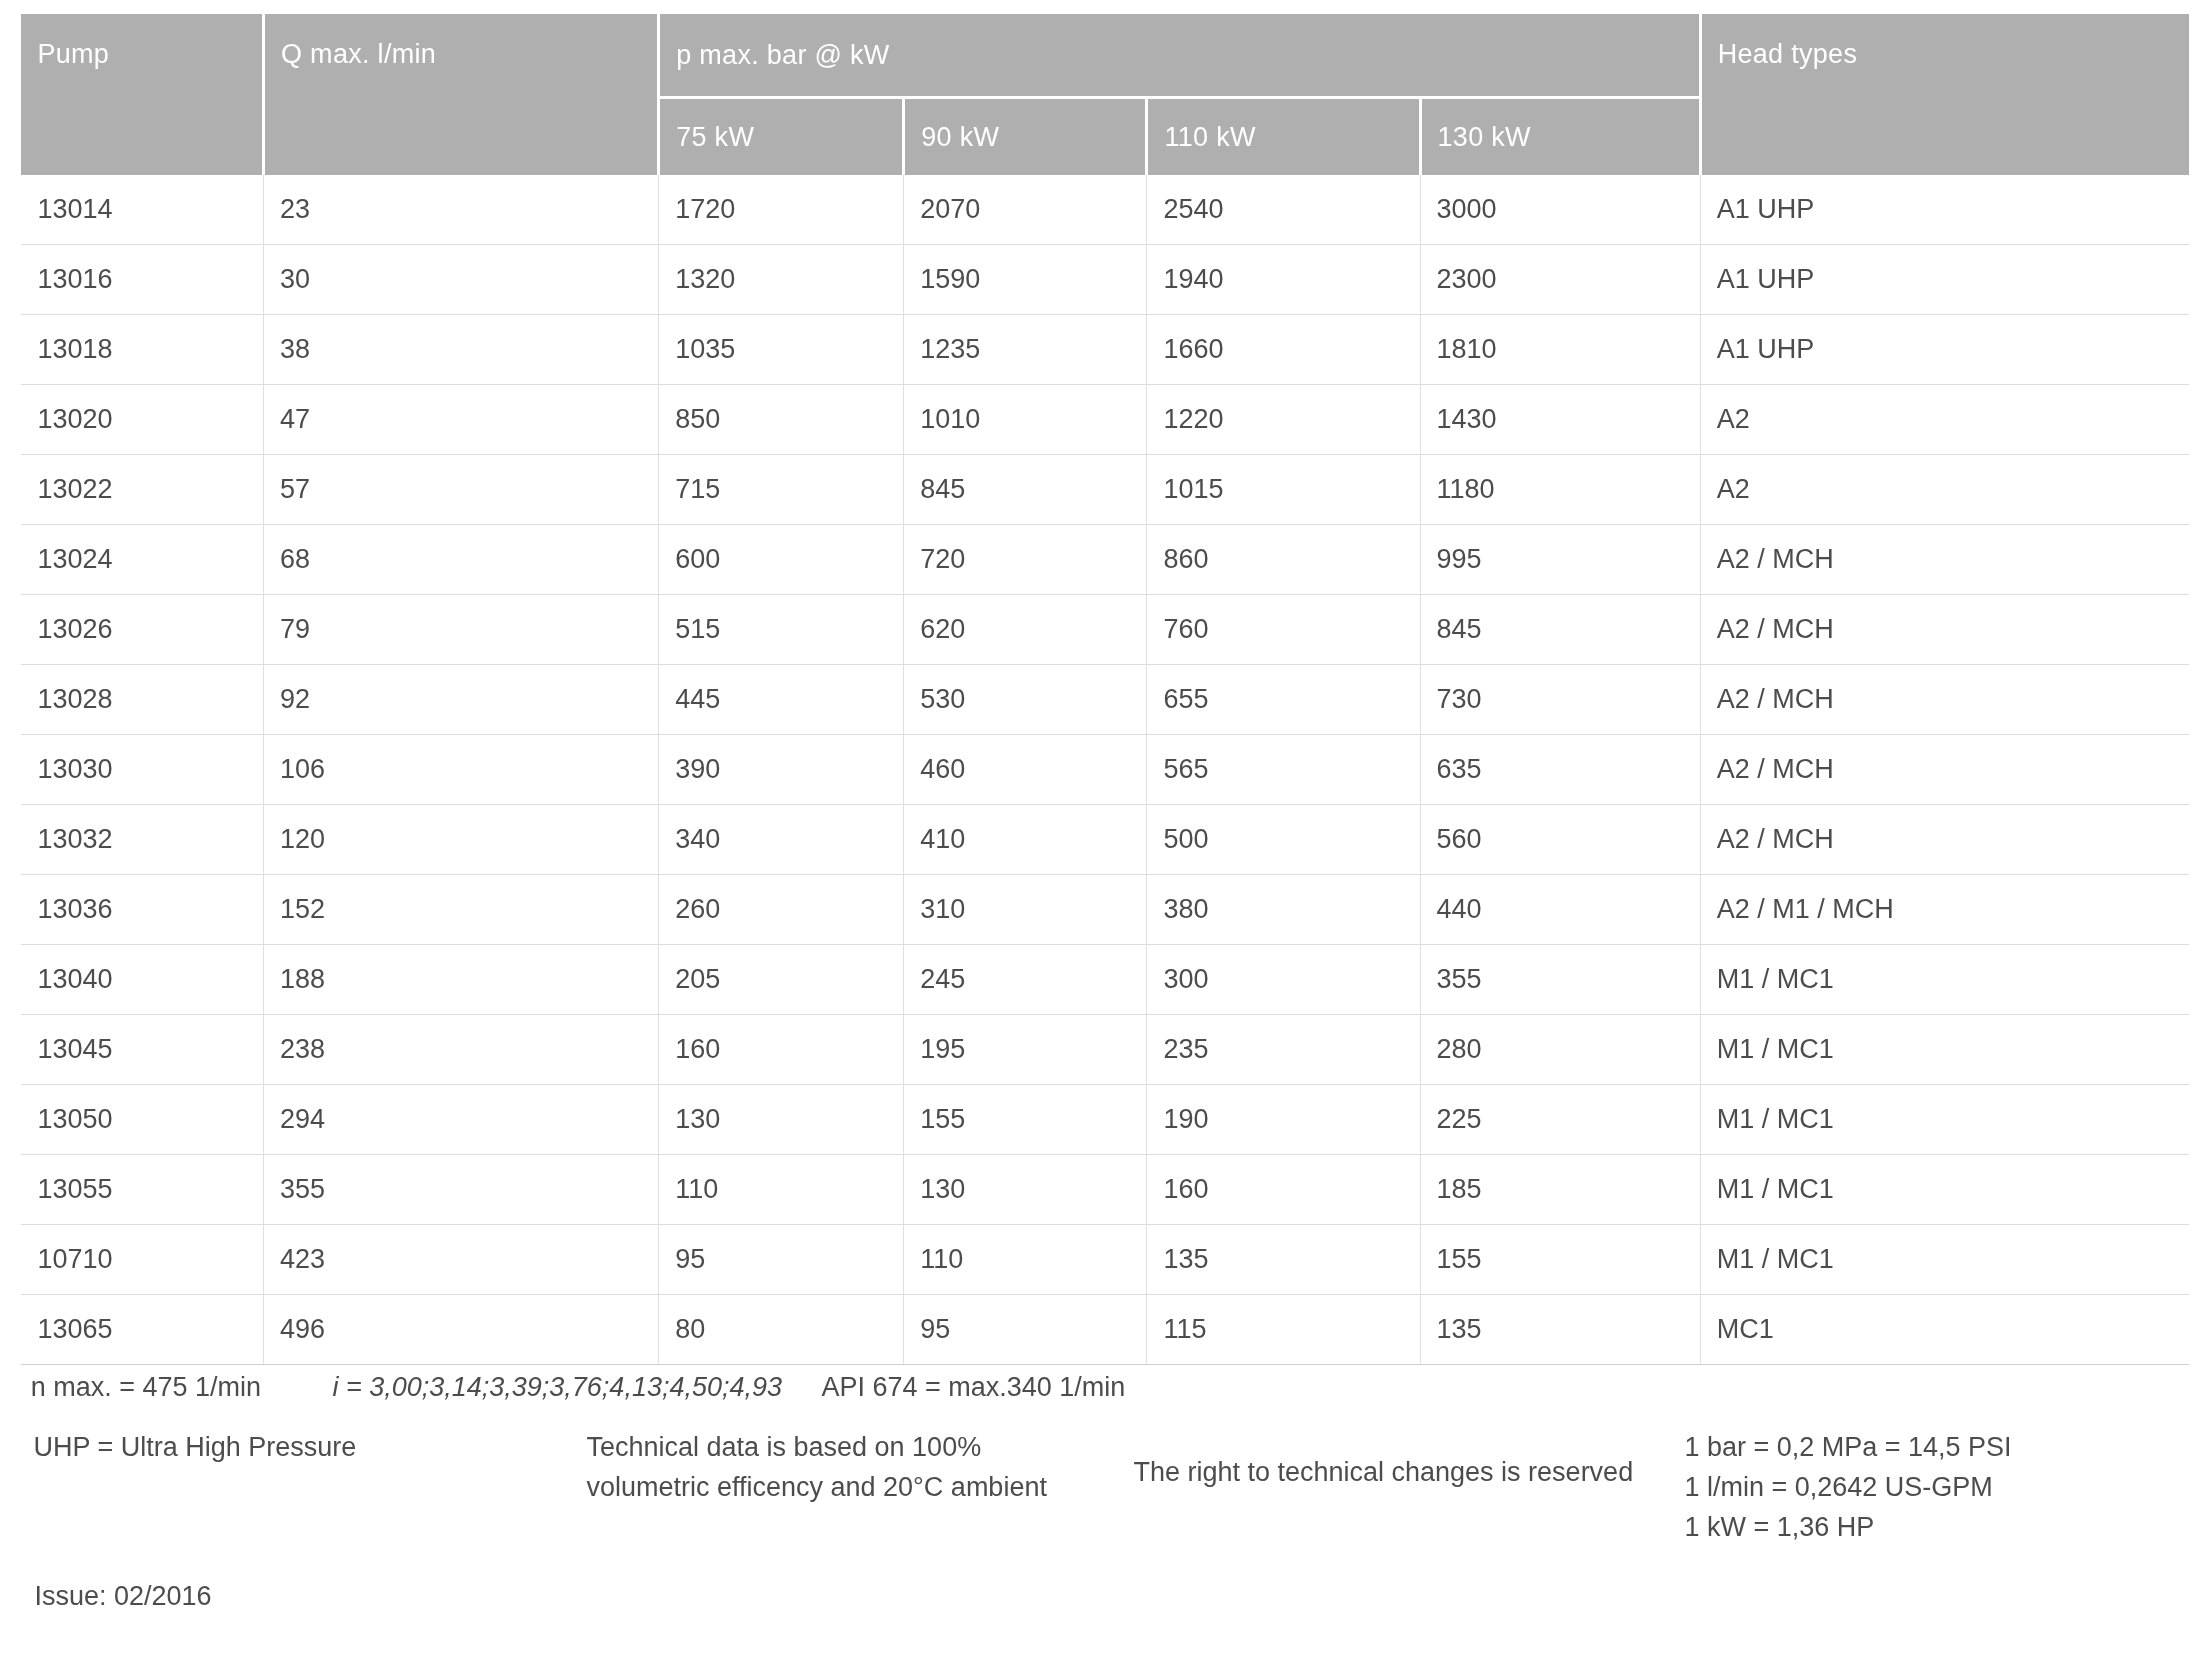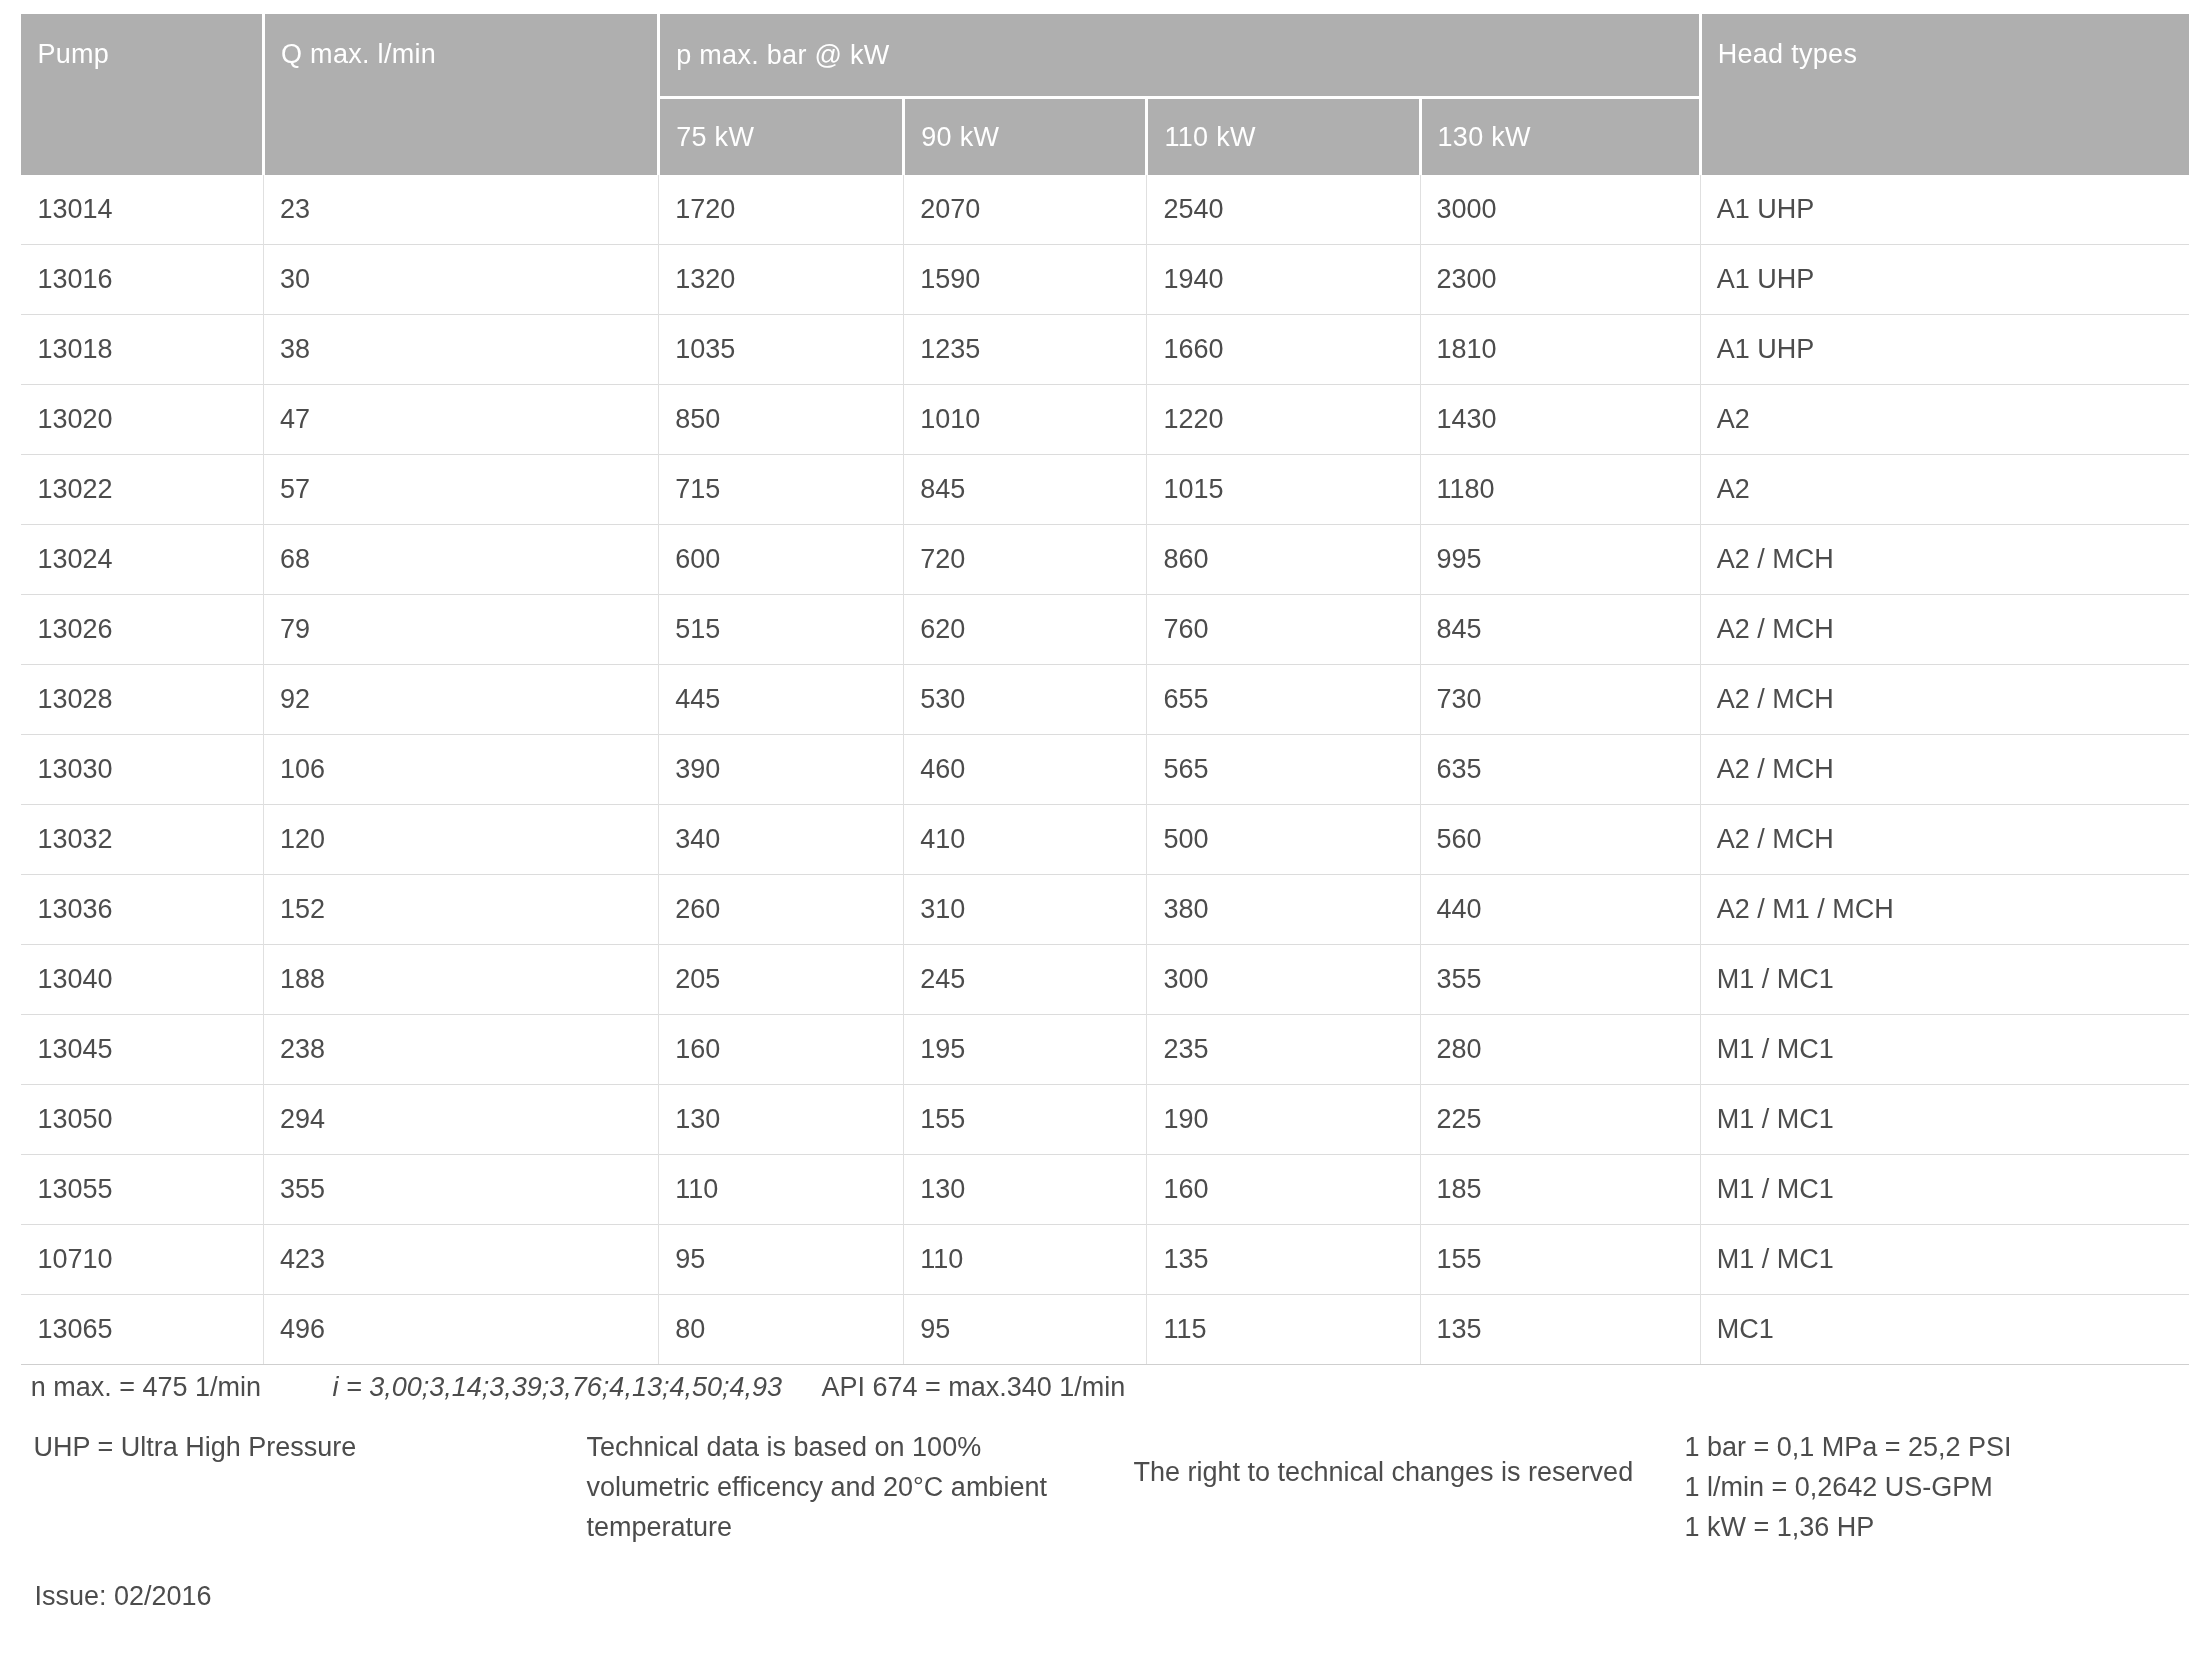--- a/index.html
+++ b/index.html
@@ -237,25 +237,24 @@
     <span class="note-1">n max. = 475 1/min</span>
     <span class="note-2">i = 3,00;3,14;3,39;3,76;4,13;4,50;4,93</span>
     <span class="note-3">API 674 = max.340 1/min</span>
   </div>
 
   <div class="footer">
     <div class="fcol fcol-1">UHP = Ultra High Pressure</div>
     <div class="fcol fcol-2">
       <div>Technical data is based on 100%</div>
       <div>volumetric efficency and 20°C ambient</div>
-      <div>temperature</div>
     </div>
     <div class="fcol fcol-3">The right to technical changes is reserved</div>
     <div class="fcol fcol-4">
-      <div>1 bar = 0,1 MPa = 25,2 PSI</div>
+      <div>1 bar = 0,2 MPa = 14,5 PSI</div>
       <div>1 l/min = 0,2642 US-GPM</div>
       <div>1 kW = 1,36 HP</div>
     </div>
   </div>
 
   <div class="issue">Issue: 02/2016</div>
 
 </div>
 
 

